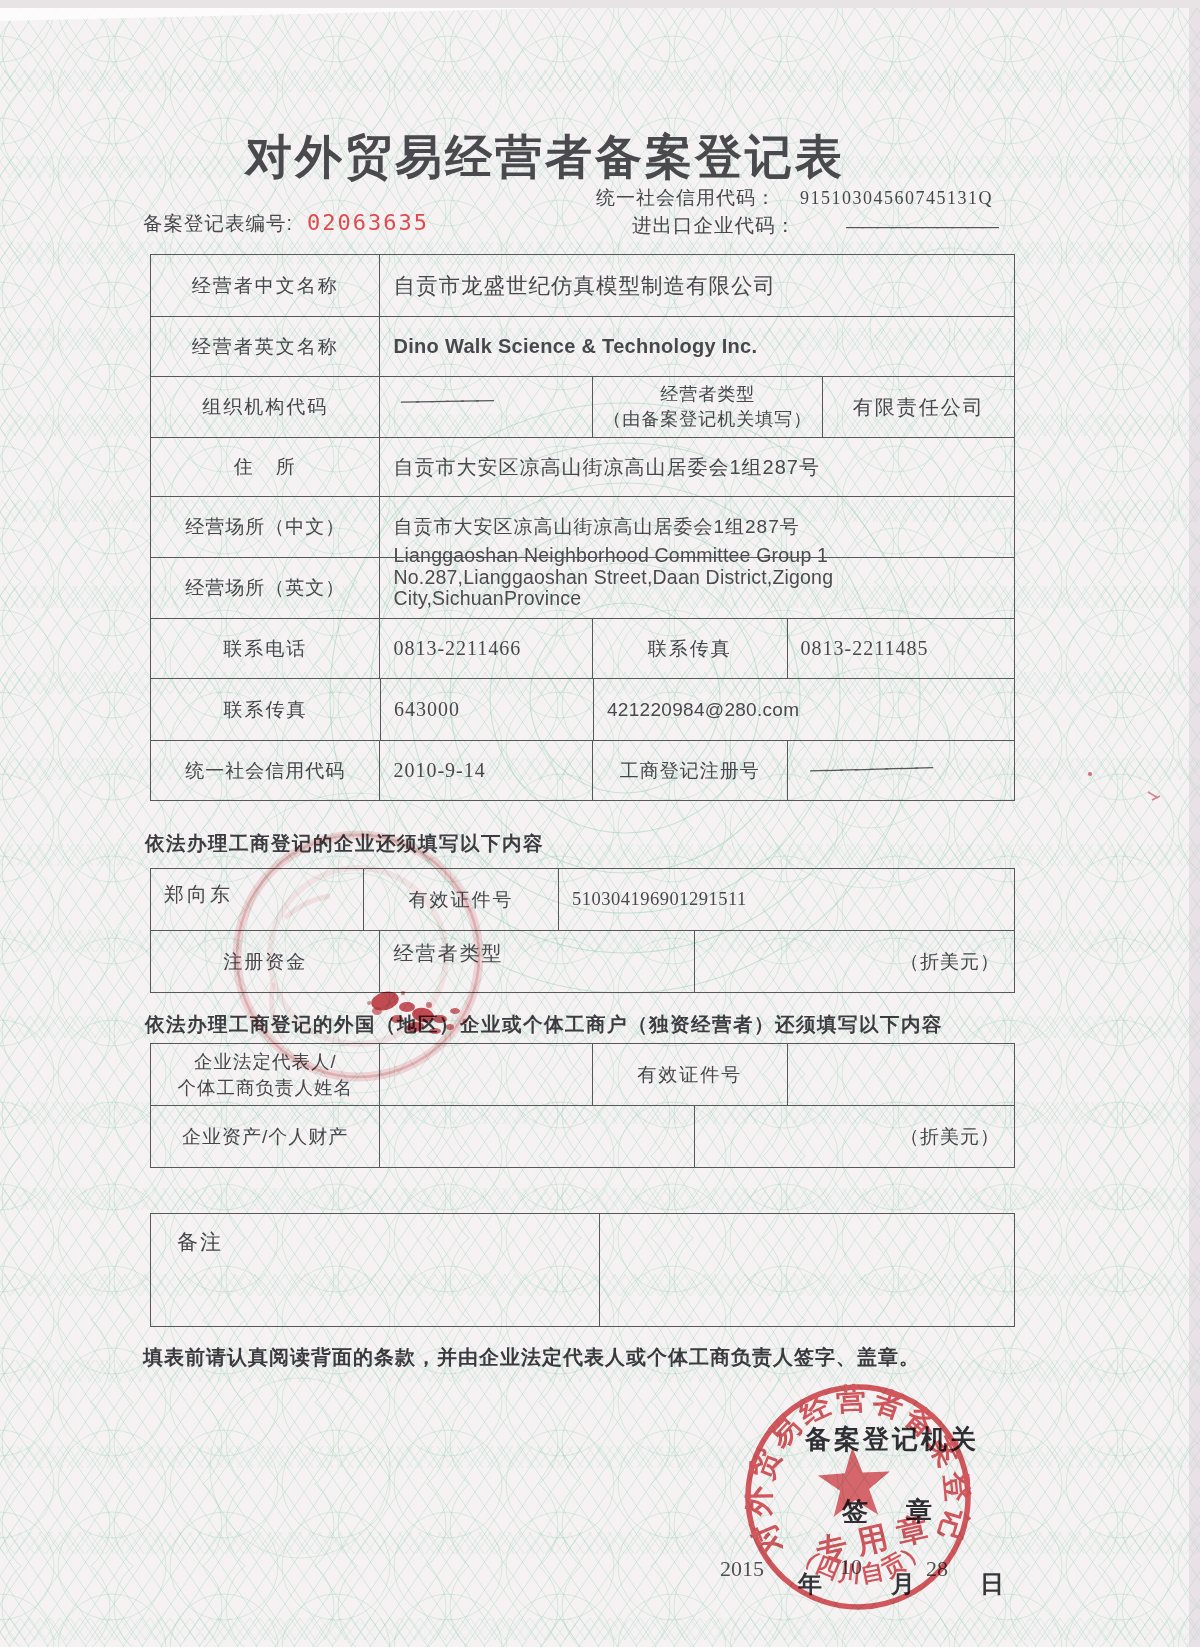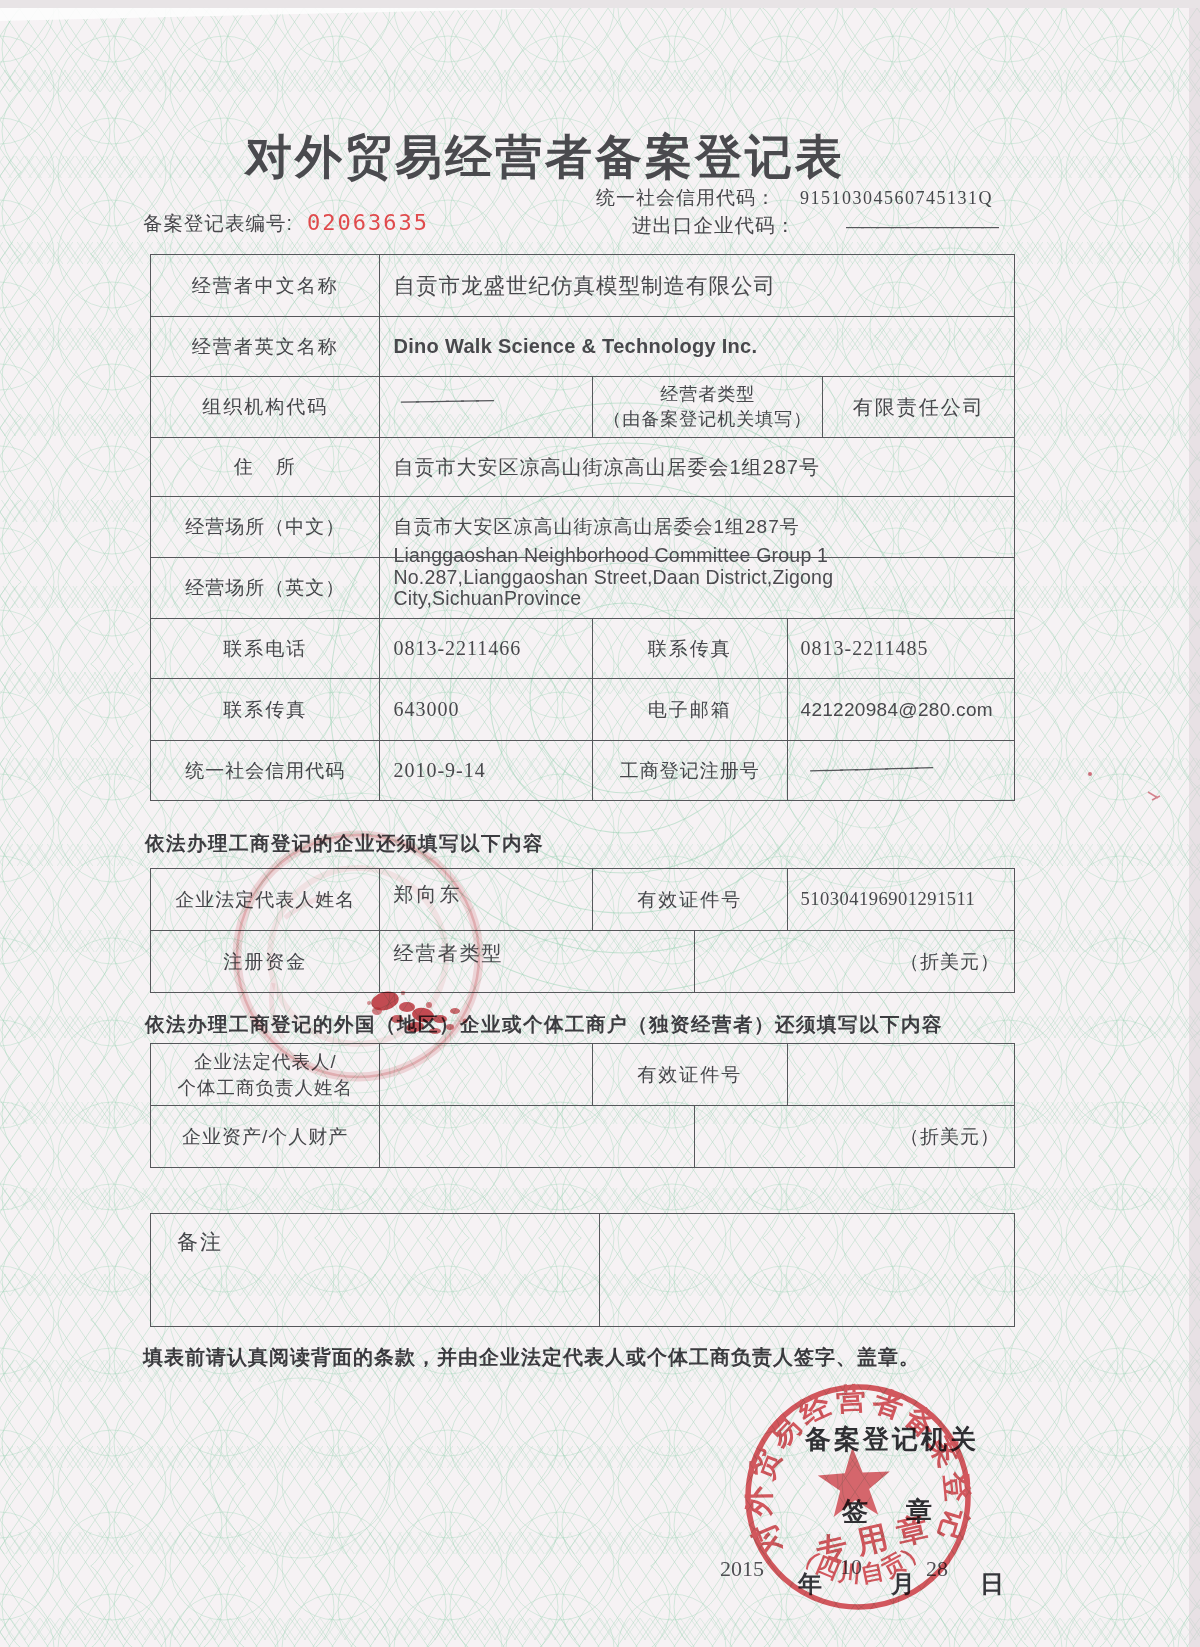--- a/index.html
+++ b/index.html
@@ -176,38 +176,36 @@
     </div>
     <div class="row" style="height:60px;">
       <div class="cell" style="width:230px;">联系电话</div>
       <div class="cell val serifv fs20" style="width:213px;">0813-2211466</div>
       <div class="cell" style="width:195px;">联系传真</div>
       <div class="cell val serifv fs20" style="width:227px;">0813-2211485</div>
     </div>
     <div class="row" style="height:62px;">
       <div class="cell" style="width:230px;">联系传真</div>
       <div class="cell val serifv fs20" style="width:213px;">643000</div>
-      <div class="cell" style="width:195px;">电子邮箱</div>
       <div class="cell val" style="width:227px; letter-spacing:0.3px;">421220984@280.com</div>
     </div>
     <div class="row" style="height:59px;">
       <div class="cell" style="width:230px; letter-spacing:1px;">统一社会信用代码</div>
       <div class="cell val serifv fs20" style="width:213px;">2010-9-14</div>
       <div class="cell" style="width:195px; letter-spacing:1px;">工商登记注册号</div>
       <div class="cell val" style="width:227px; padding-left:22px;">
           <span class="dashline regdash">————————</span>
         </div>
     </div>
   </div>
 
   <div class="abs sec-title" style="top:822px;">依法办理工商登记的企业还须填写以下内容</div>
 
   <div class="tbl" style="top:860px;">
     <div class="row" style="height:62px;">
-      <div class="cell" style="width:230px; letter-spacing:1px;">企业法定代表人姓名</div>
       <div class="cell val fs20" style="width:213px; letter-spacing:3px; align-items:flex-start; padding-top:12px;">郑向东</div>
       <div class="cell" style="width:195px;">有效证件号</div>
       <div class="cell val serifv" style="width:227px; font-size:18.5px; letter-spacing:0.5px;">510304196901291511</div>
     </div>
     <div class="row" style="height:61px;">
       <div class="cell" style="width:230px;">注册资金</div>
       <div class="cell val fs20 topalign" style="width:315px; letter-spacing:2px;">经营者类型</div>
       <div class="cell rightal" style="width:320px; font-size:19px; letter-spacing:1px;">（折美元）</div>
     </div>
   </div>

